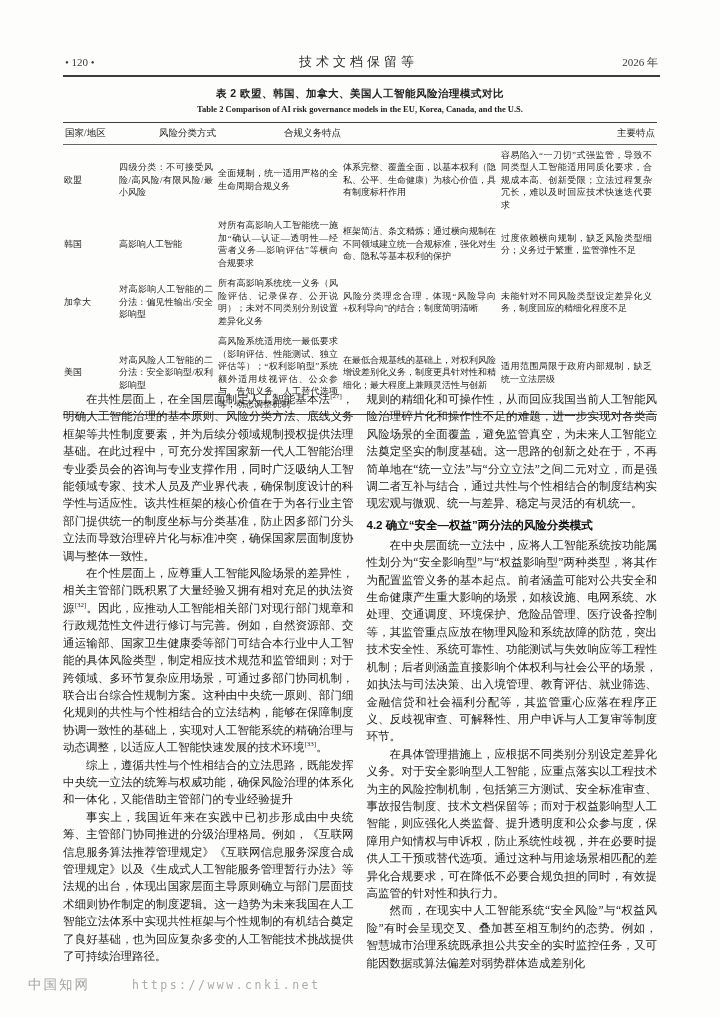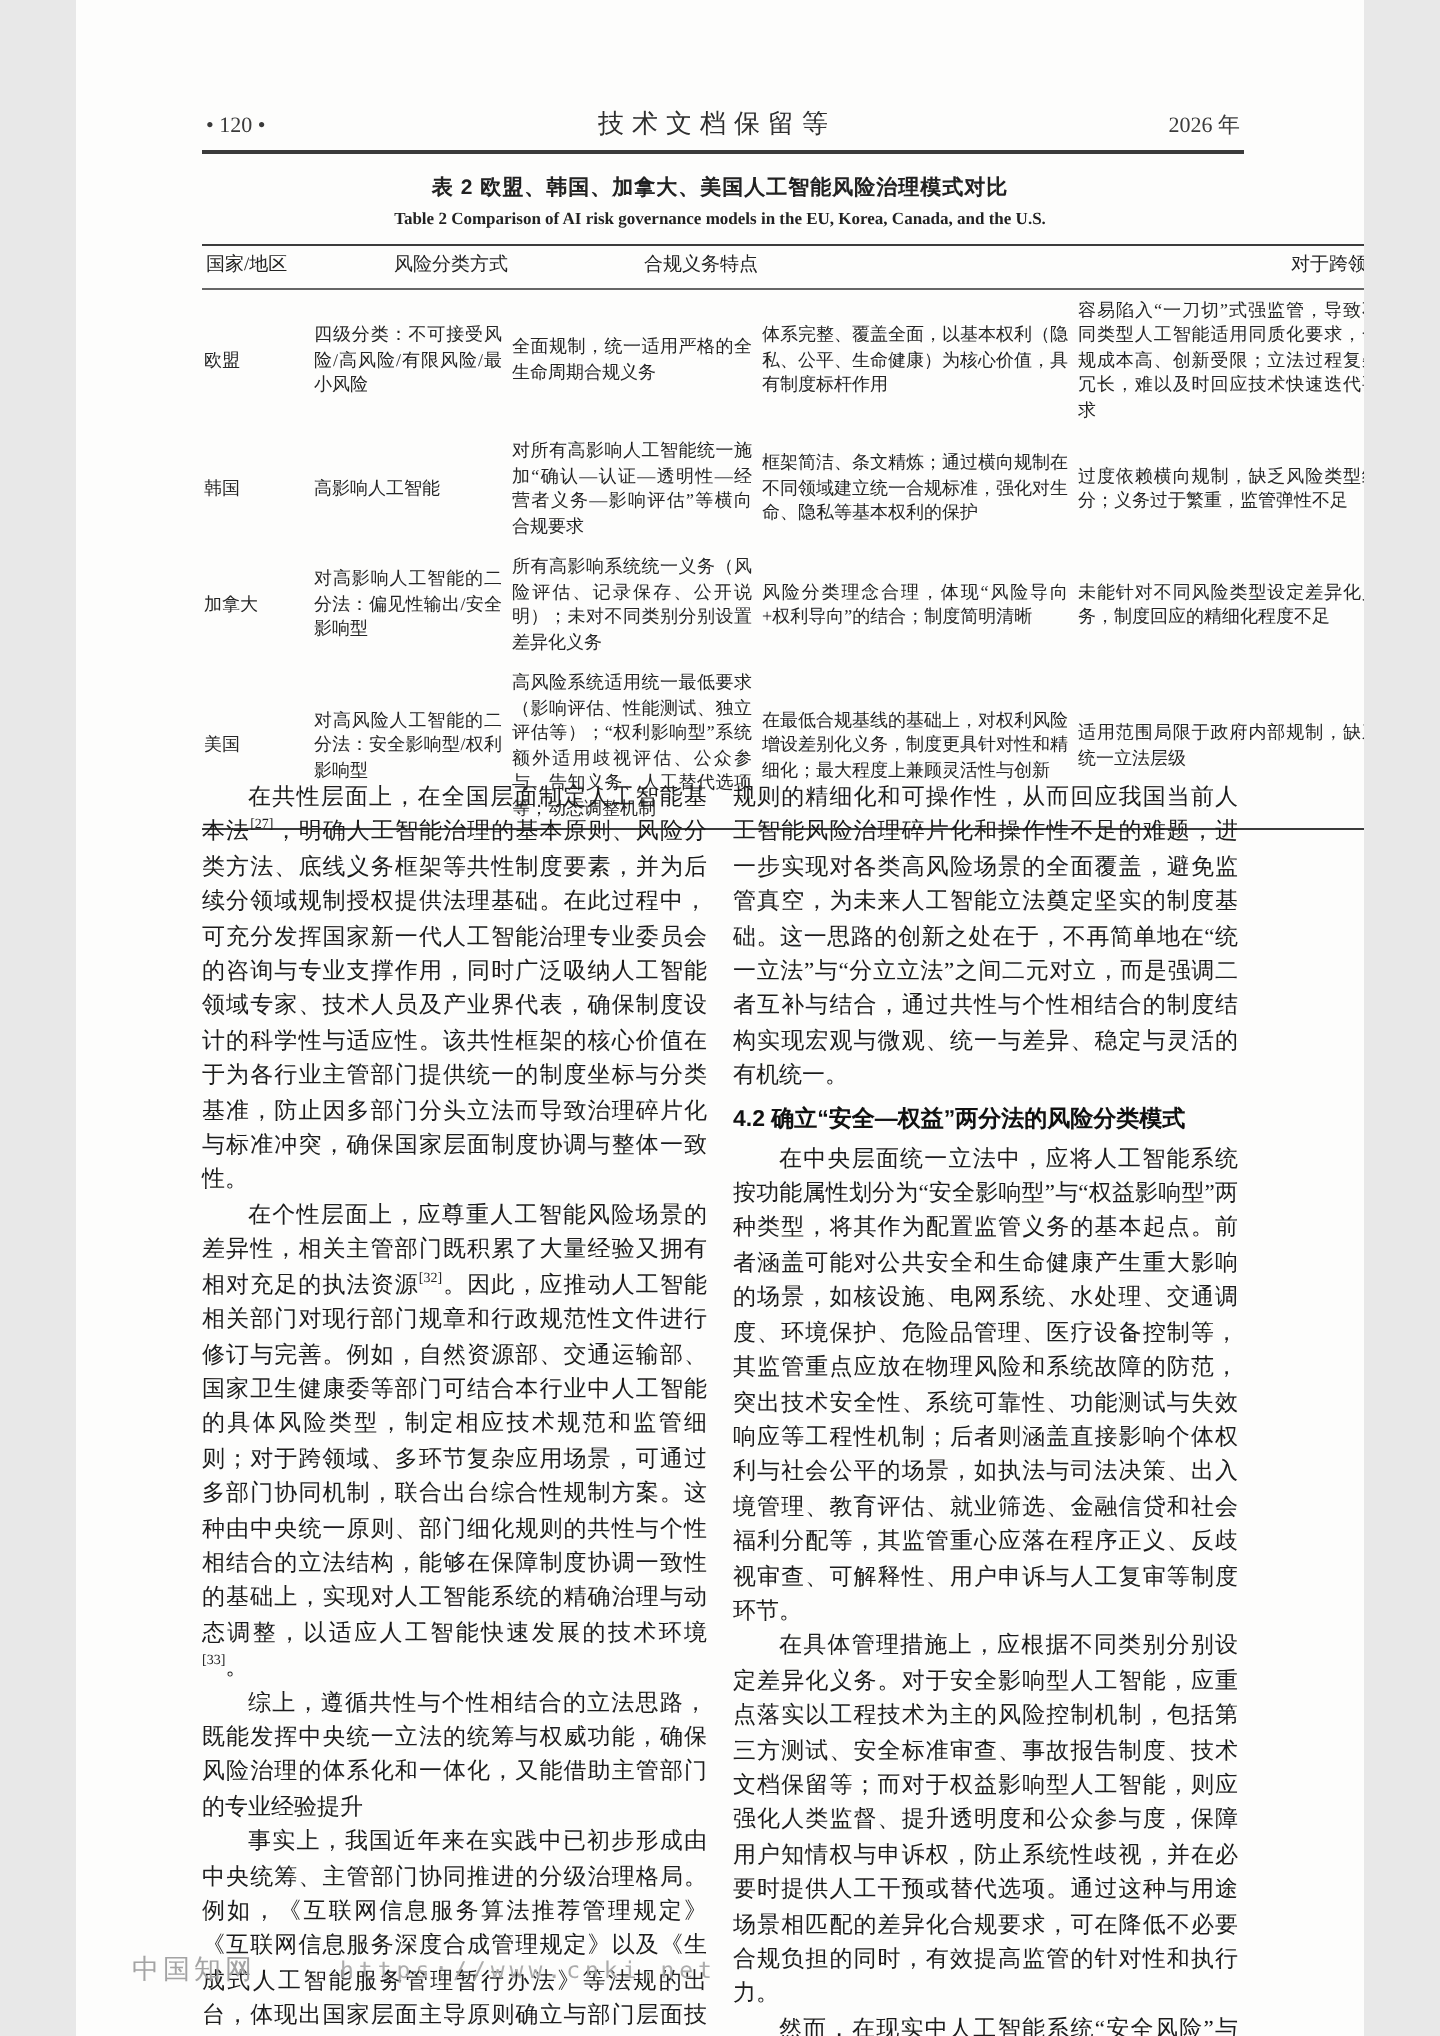--- a/index.html
+++ b/index.html
@@ -1,18 +1,18 @@
 <!DOCTYPE html>
 <html lang="zh"><head>
 <meta charset="utf-8">
 <style>
   html,body{margin:0;padding:0;background:#e8e8e8;}
   .page{
     position:relative;
-    width:644px;height:1018px;
+    width:720px;height:1018px;
     margin:0 auto;
     background:#fdfdfc;
     overflow:hidden;
     font-family:"Liberation Serif","DejaVu Serif",serif;
     color:#1f1f1f;
   }
   
   .running-head{
     position:absolute;top:53px;left:65px;right:62px;
     display:flex;justify-content:space-between;align-items:baseline;
@@ -102,21 +102,21 @@
         <col style="width:99px">
         <col style="width:125px">
         <col style="width:158px">
         <col style="width:156px">
     </colgroup>
     <thead>
       <tr>
         <th class="first">国家/地区</th>
         <th>风险分类方式</th>
         <th>合规义务特点</th>
-        <th colspan="2">对于跨领域</th>
+        <th colspan="2">主要特点</th>
       </tr>
     </thead>
     <tbody>
       <tr>
         <td class="country">欧盟</td>
         <td>四级分类：不可接受风险/高风险/有限风险/最小风险</td>
         <td>全面规制，统一适用严格的全生命周期合规义务</td>
         <td>体系完整、覆盖全面，以基本权利（隐私、公平、生命健康）为核心价值，具有制度标杆作用</td>
         <td>容易陷入“一刀切”式强监管，导致不同类型人工智能适用同质化要求，合规成本高、创新受限；立法过程复杂冗长，难以及时回应技术快速迭代要求</td>
       </tr>

